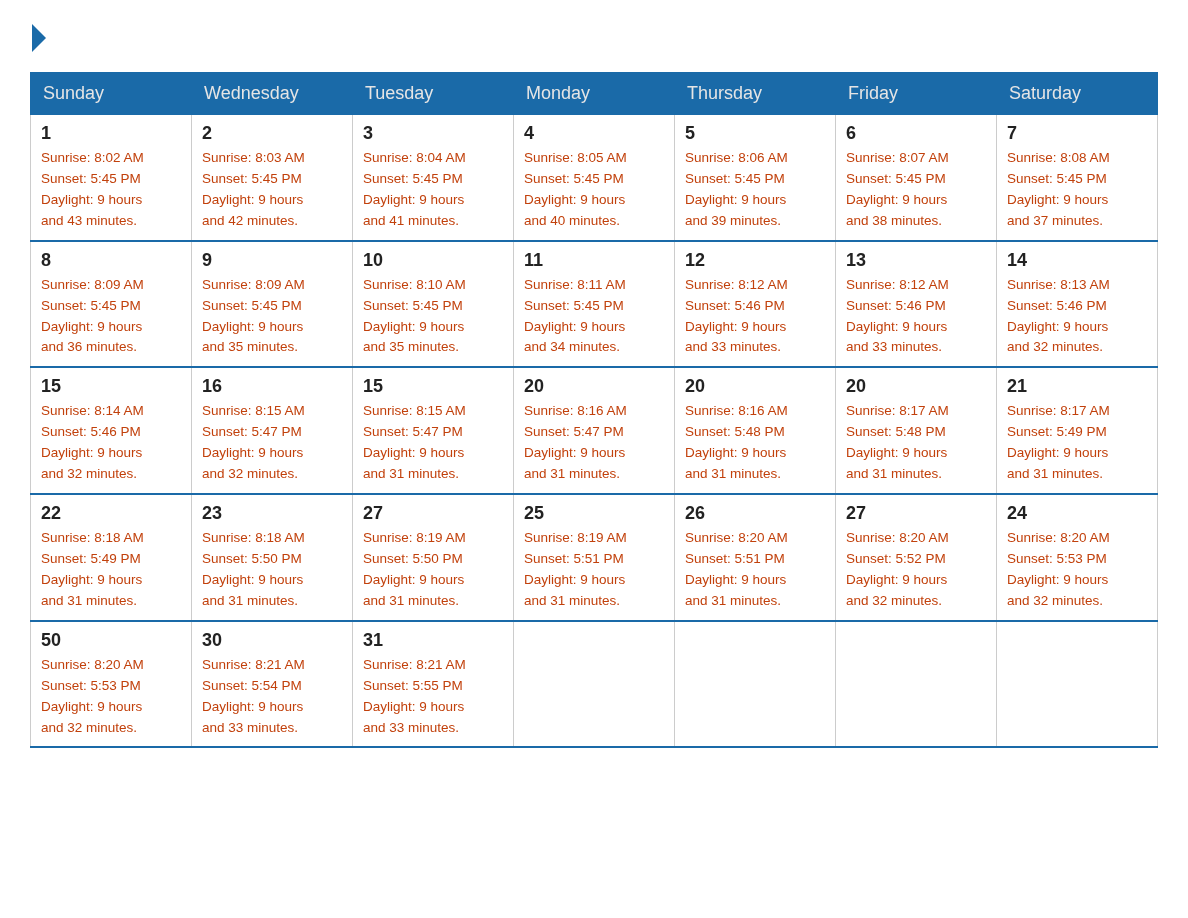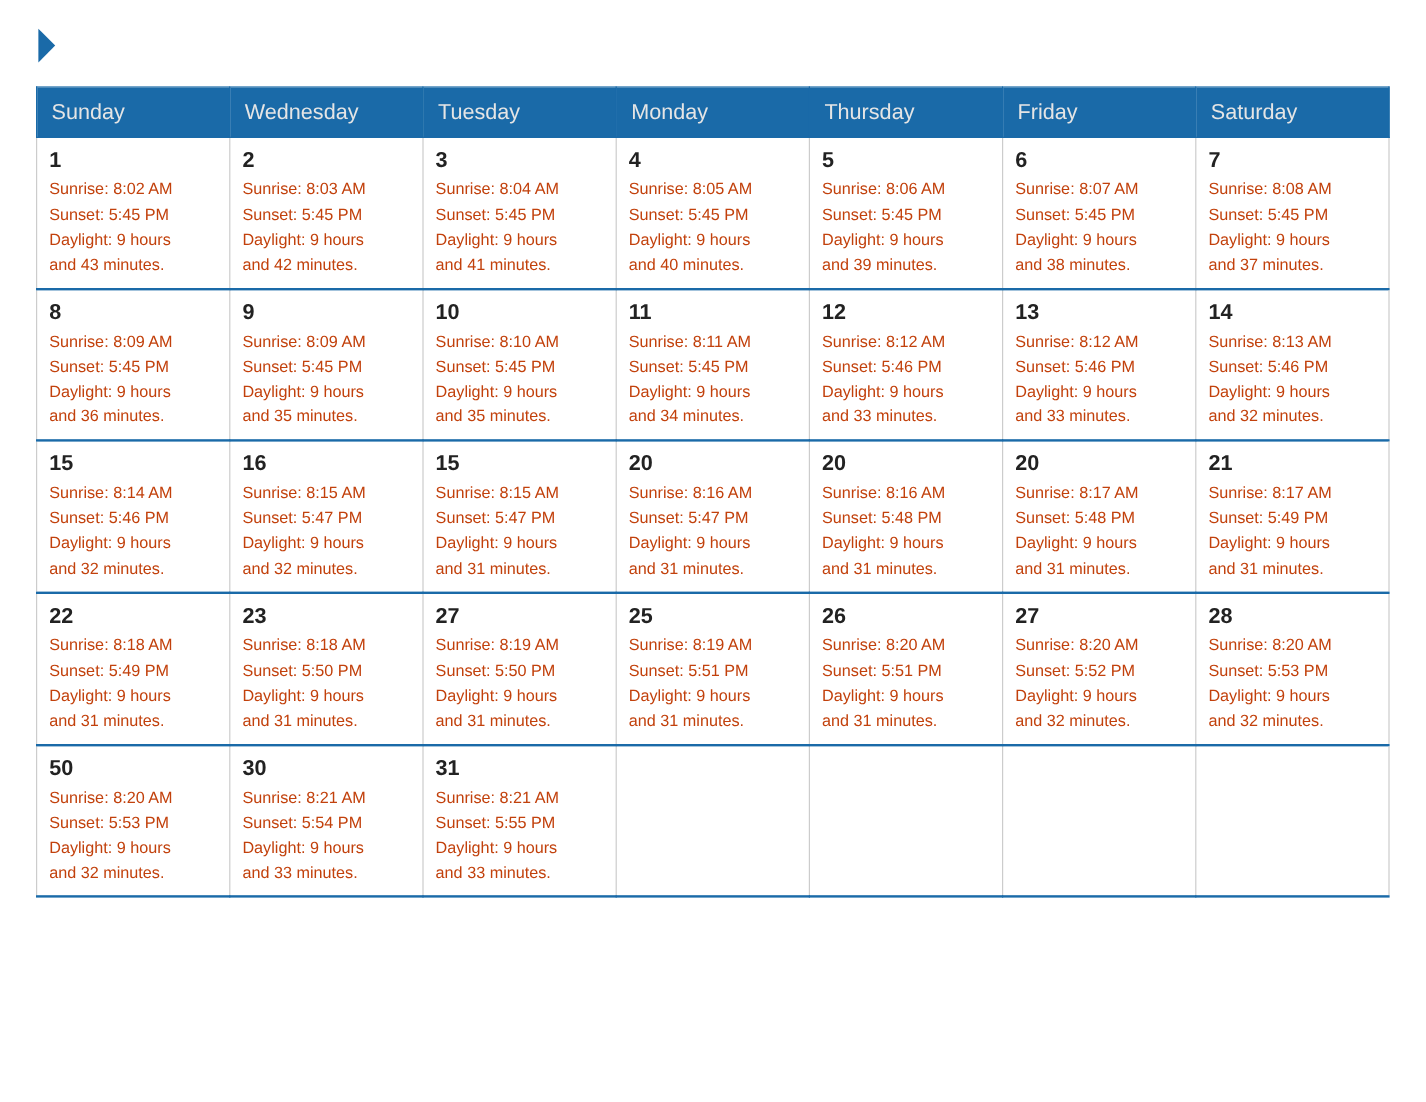--- a/index.html
+++ b/index.html
@@ -374,21 +374,21 @@
         <td>
         <span class="day-number">27</span>
         <div class="day-info">
           Sunrise: 8:20 AM<br>
           Sunset: 5:52 PM<br>
           Daylight: 9 hours<br>
           and 32 minutes.
         </div>
       </td>
         <td>
-        <span class="day-number">28</span>
+        <span class="day-number">24</span>
         <div class="day-info">
           Sunrise: 8:20 AM<br>
           Sunset: 5:53 PM<br>
           Daylight: 9 hours<br>
           and 32 minutes.
         </div>
       </td>
       </tr>
       <tr>
         <td>

